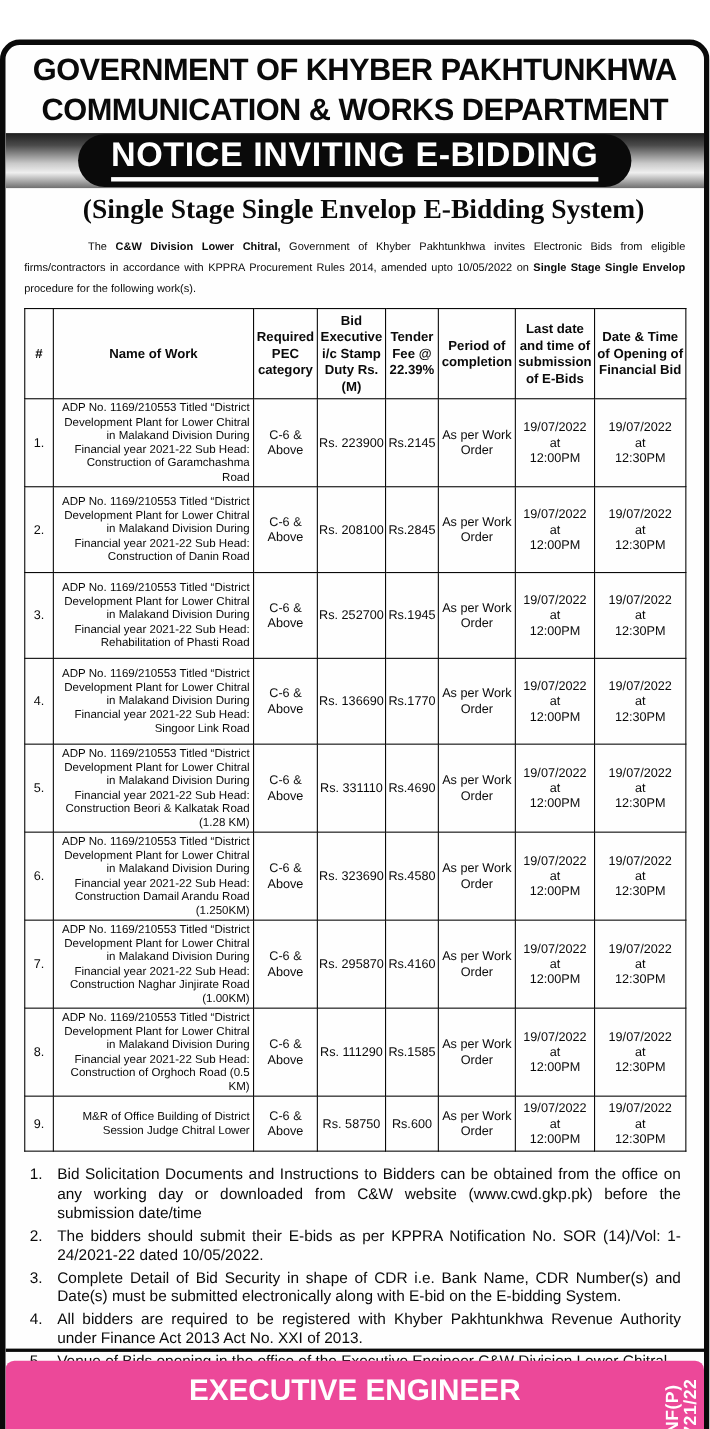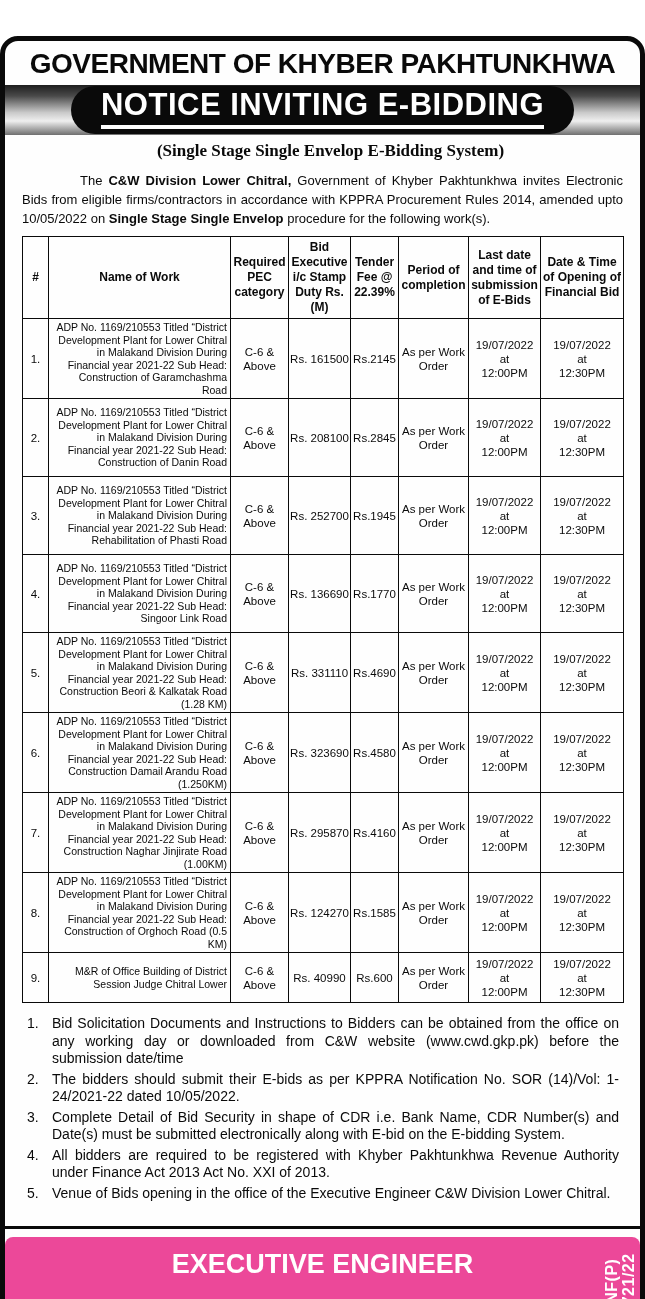--- a/index.html
+++ b/index.html
@@ -19,22 +19,22 @@
   .banner-strip {
     margin-top:3px; height:50px;
     background:linear-gradient(180deg,#1e1e1e 0%,#4a4a4a 22%,#c9c9c9 55%,#efefef 72%,#6f6f6f 100%);
     display:flex; align-items:center; justify-content:center;
   }
   .banner-pill { background:#0a0a0a; border-radius:24px; padding:1px 30px 5px; }
   .banner-text {
     color:#ffffff; font-size:31px; font-weight:bold; letter-spacing:0.5px;
     border-bottom:4px solid #ffffff; padding-bottom:2px; display:inline-block;
   }
-  .subtitle { font-family:"Liberation Serif", serif; font-weight:bold; font-size:17px; text-align:center; margin-top:6px;padding-left:16px; }
-  .intro { margin:10px 17px 0; font-size:13px; line-height:19px; text-align:justify; text-indent:58px; }
+  .subtitle { font-family:"Liberation Serif", serif; font-weight:bold; font-size:25px; text-align:center; margin-top:6px;padding-left:16px; }
+  .intro { margin:10px 17px 0; font-size:10px; line-height:19px; text-align:justify; text-indent:58px; }
   .intro b { font-weight:bold; }
 
   table.works { border-collapse:collapse; table-layout:fixed; width:601px; margin:8px 17px 0; }
   table.works th, table.works td { border:1.5px solid #0a0a0a; vertical-align:middle; }
   table.works th { font-size:12px; font-weight:bold; text-align:center; padding:3px 1px; line-height:15px; }
   table.works thead tr { height:80px; }
   td.c-num  { text-align:center; font-size:11.5px; padding:1px; }
   td.c-name { text-align:right; font-size:10.5px; line-height:12.5px; padding:2px 3px; }
   td.c-mid  { text-align:center; font-size:11.5px; line-height:14px; padding:1px; white-space:pre-line; }
   table.works tbody tr { height:78px; }
@@ -62,20 +62,21 @@
     color:#ffffff; text-align:center;
   }
 </style>
 </head>
 <body>
 
 <div class="page">
 
   <div class="gov-title">
     <div>GOVERNMENT OF KHYBER PAKHTUNKHWA</div>
+    <div>COMMUNICATION &amp; WORKS DEPARTMENT</div>
   </div>
 
   <div class="banner-strip">
     <div class="banner-pill">
       <span class="banner-text">NOTICE INVITING E-BIDDING</span>
     </div>
   </div>
 
   <div class="subtitle">(Single Stage Single Envelop E-Bidding System)</div>
 
@@ -102,21 +103,21 @@
         <th>Period of completion</th>
         <th>Last date and time of submission of E-Bids</th>
         <th>Date &amp; Time of Opening of Financial Bid</th>
       </tr>
     </thead>
     <tbody>
         <tr>
       <td class="c-num">1.</td>
       <td class="c-name">ADP No. 1169/210553 Titled “District Development Plant for Lower Chitral in Malakand Division During Financial year 2021-22 Sub Head: Construction of Garamchashma Road</td>
       <td class="c-mid">C-6 &amp; Above</td>
-      <td class="c-mid">Rs. 161500</td>
+      <td class="c-mid">Rs. 223900</td>
       <td class="c-mid">Rs.2145</td>
       <td class="c-mid">As per Work Order</td>
       <td class="c-mid">19/07/2022
 at
 12:00PM</td>
       <td class="c-mid">19/07/2022
 at
 12:30PM</td>
     </tr>
         <tr>
@@ -200,35 +201,35 @@
 at
 12:00PM</td>
       <td class="c-mid">19/07/2022
 at
 12:30PM</td>
     </tr>
         <tr>
       <td class="c-num">8.</td>
       <td class="c-name">ADP No. 1169/210553 Titled “District Development Plant for Lower Chitral in Malakand Division During Financial year 2021-22 Sub Head: Construction of Orghoch Road (0.5 KM)</td>
       <td class="c-mid">C-6 &amp; Above</td>
-      <td class="c-mid">Rs. 124270</td>
+      <td class="c-mid">Rs. 111290</td>
       <td class="c-mid">Rs.1585</td>
       <td class="c-mid">As per Work Order</td>
       <td class="c-mid">19/07/2022
 at
 12:00PM</td>
       <td class="c-mid">19/07/2022
 at
 12:30PM</td>
     </tr>
         <tr>
       <td class="c-num">9.</td>
       <td class="c-name">M&amp;R of Office Building of District Session Judge Chitral Lower</td>
       <td class="c-mid">C-6 &amp; Above</td>
-      <td class="c-mid">Rs. 40990</td>
+      <td class="c-mid">Rs. 58750</td>
       <td class="c-mid">Rs.600</td>
       <td class="c-mid">As per Work Order</td>
       <td class="c-mid">19/07/2022
 at
 12:00PM</td>
       <td class="c-mid">19/07/2022
 at
 12:30PM</td>
     </tr>
       </tbody>

